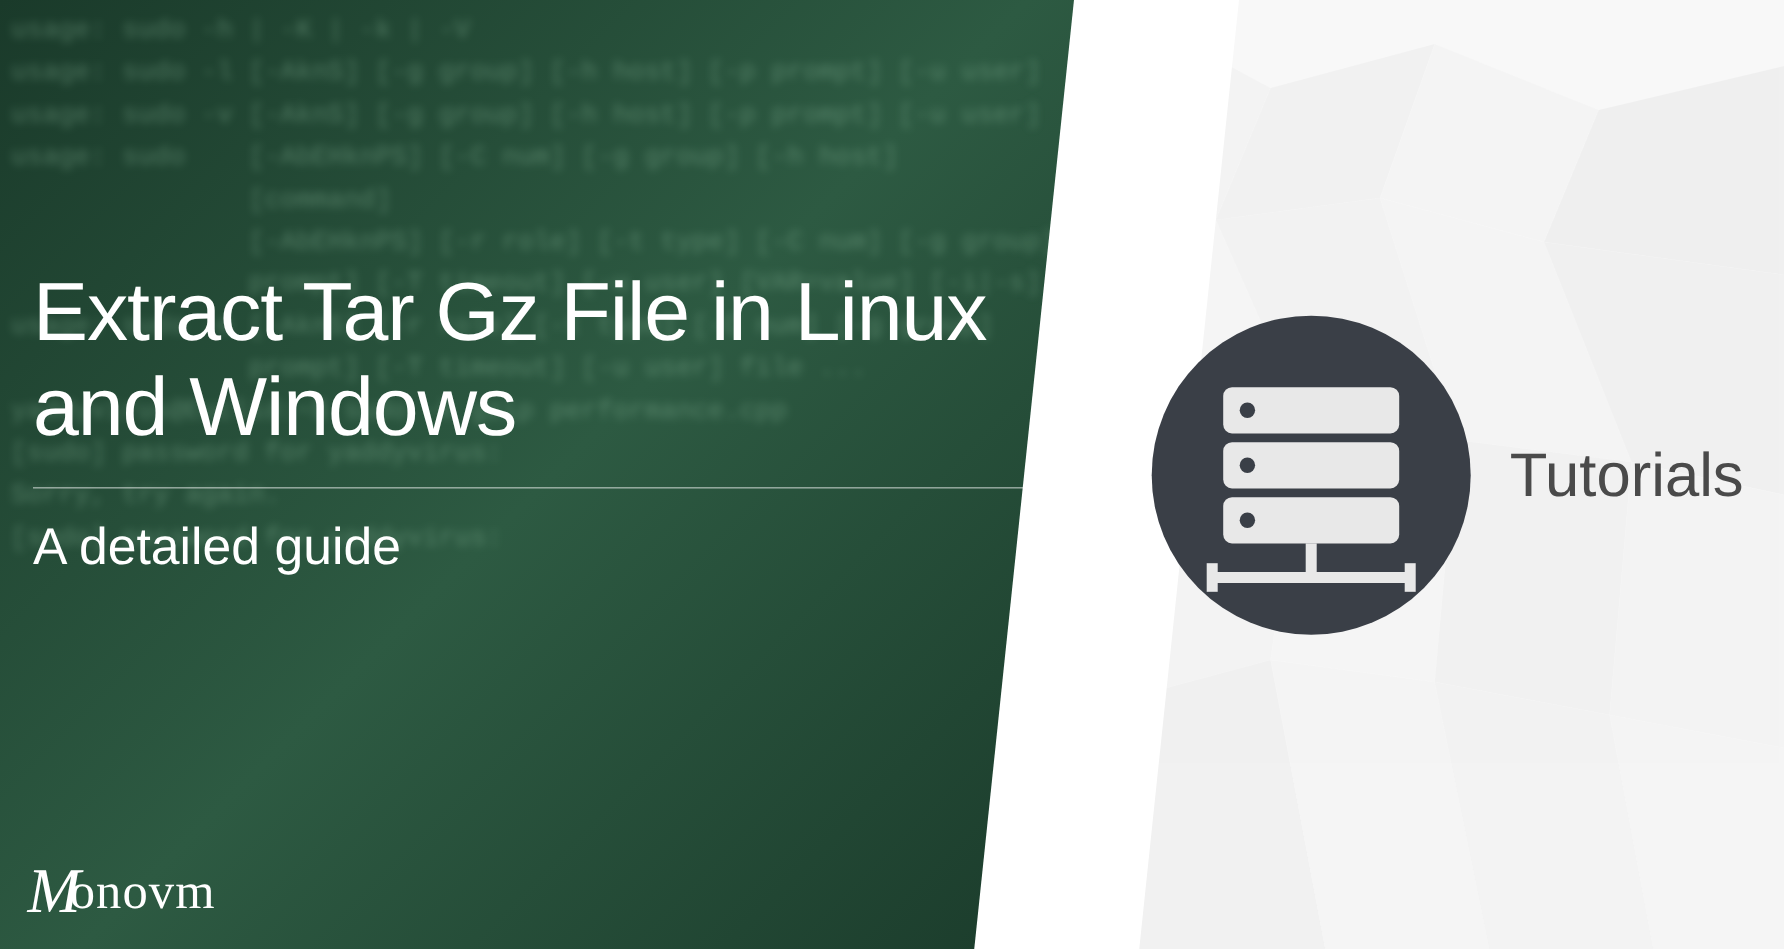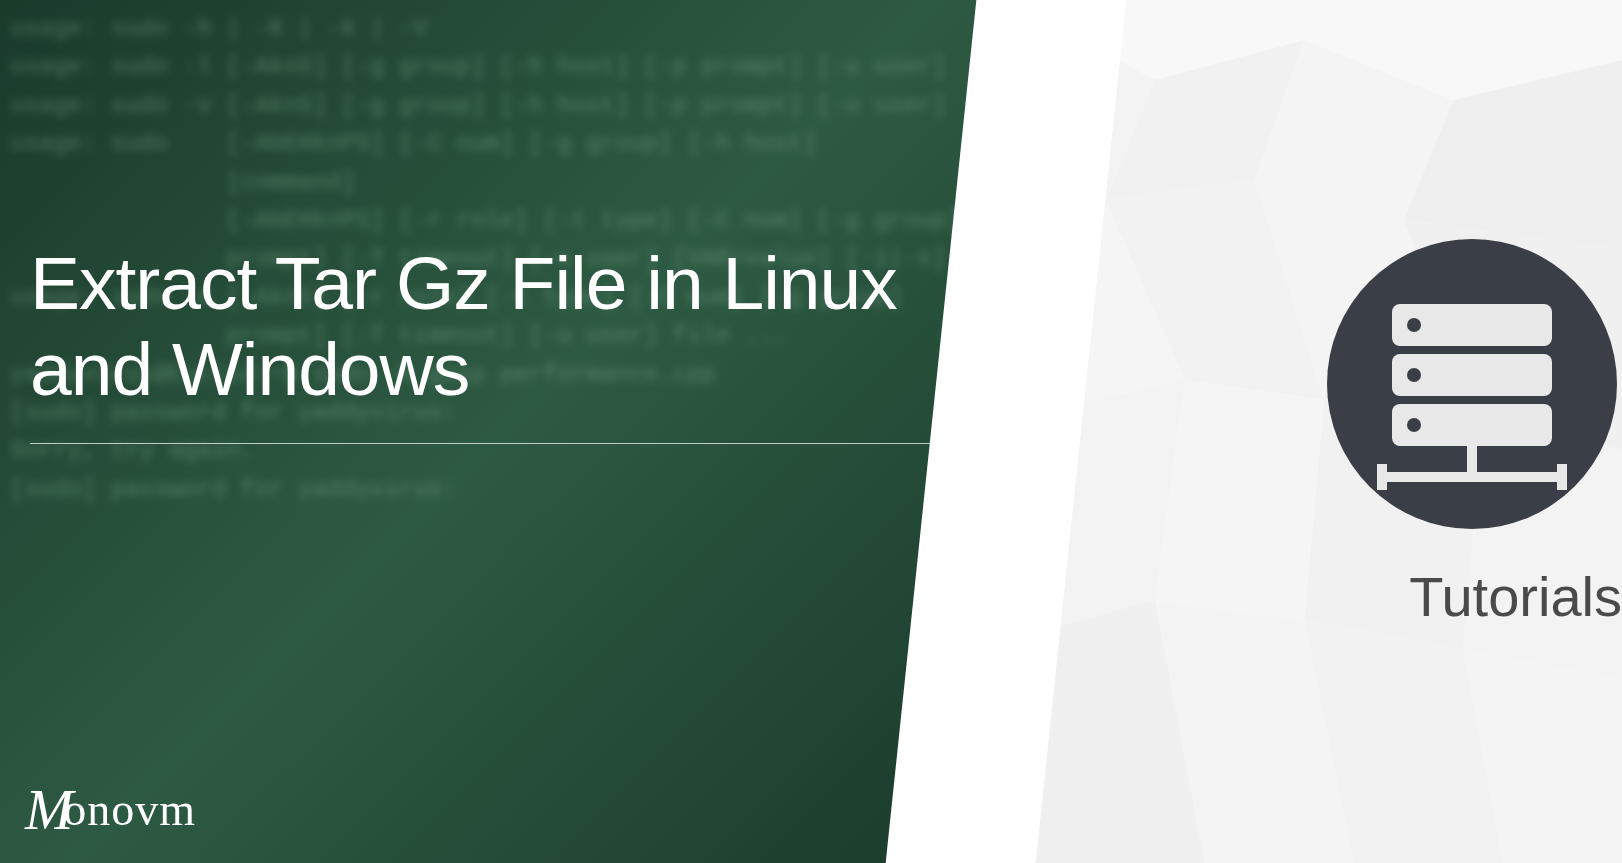--- a/index.html
+++ b/index.html
@@ -124,22 +124,22 @@
       background: #ffffff;
       transform: skewX(-6deg);
     }
     
     .right-panel {
       width: 38%;
       height: 100%;
       background: #f8f8f8;
       position: relative;
       display: flex;
-      flex-direction: column;
-      align-items: flex-end;
+      flex-direction: row;
+      align-items: center;
       justify-content: center;
       gap: 30px;
     }
     
     .poly-bg {
       position: absolute;
       top: 0;
       left: 0;
       width: 100%;
       height: 100%;
@@ -177,20 +177,21 @@
 usage: sudo -e [-AknS] [-r role] [-t type] [-C num] [-g group]
                prompt] [-T timeout] [-u user] file ...
 yaddyvirus@Euclid:~$ sudo -k gzip performance.cpp
 [sudo] password for yaddyvirus:
 Sorry, try again.
 [sudo] password for yaddyvirus:</div>
 
     <div class="title-block">
       <h1 class="main-title">Extract Tar Gz File in Linux and Windows</h1>
       <div class="divider"></div>
+      <div class="subtitle">A detailed guide</div>
     </div>
 
     <div class="logo">
       <span class="logo-m">M</span>
       <span class="logo-text">onovm</span>
     </div>
   </div>
 
   <div class="diagonal-divider"></div>
 

